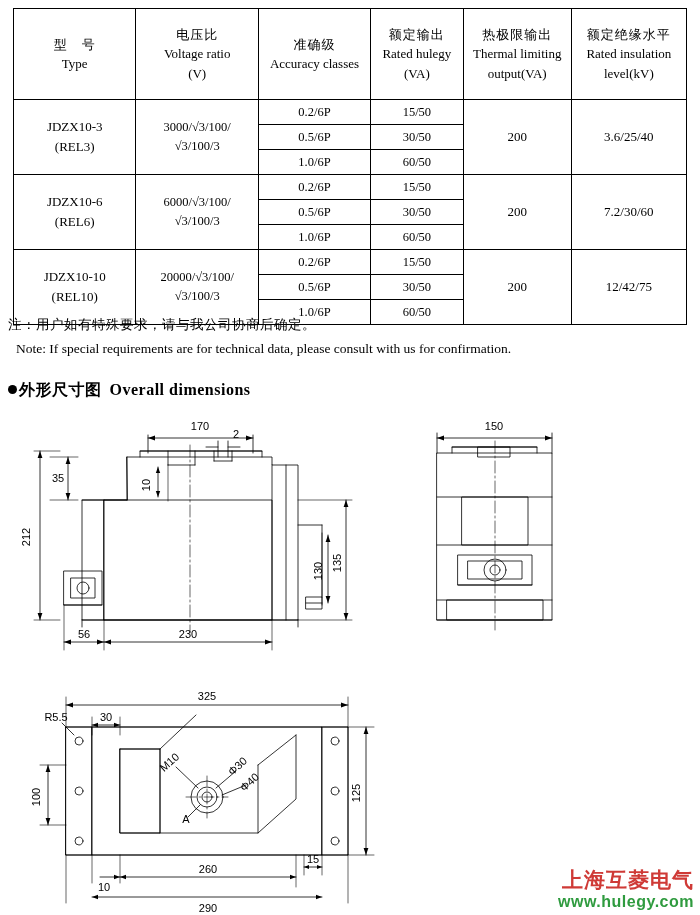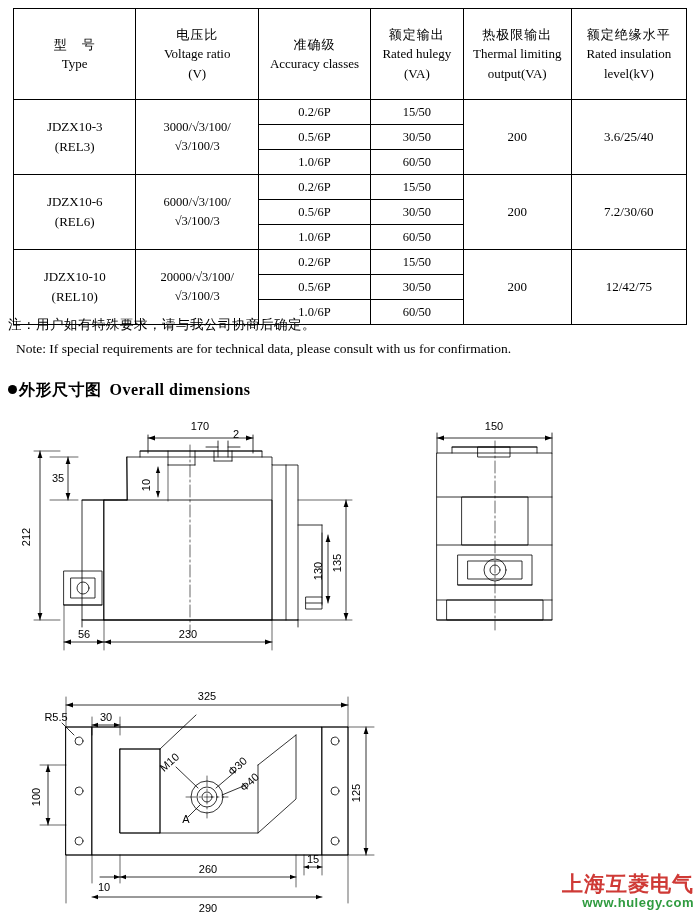--- a/index.html
+++ b/index.html
@@ -108,21 +108,21 @@
   }
   .wm .wm1 {
     font-family: "Liberation Sans", sans-serif;
     font-size: 21px;
     font-weight: bold;
     color: #cf3a36;
     letter-spacing: 1px;
   }
   .wm .wm2 {
     font-family: "Liberation Sans", sans-serif;
-    font-size: 13px;
+    font-size: 16px;
     font-weight: bold;
     color: #2f9b3f;
     letter-spacing: 0.5px;
   }
 </style>
 </head>
 <body>
 
 <div class="page">
 

